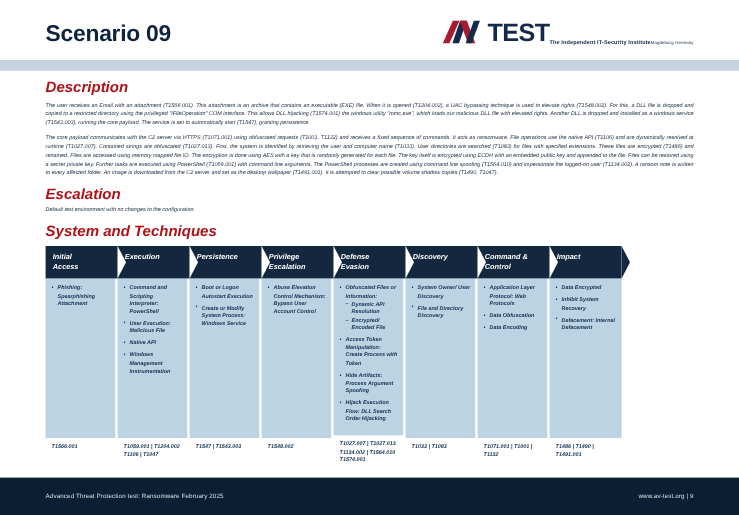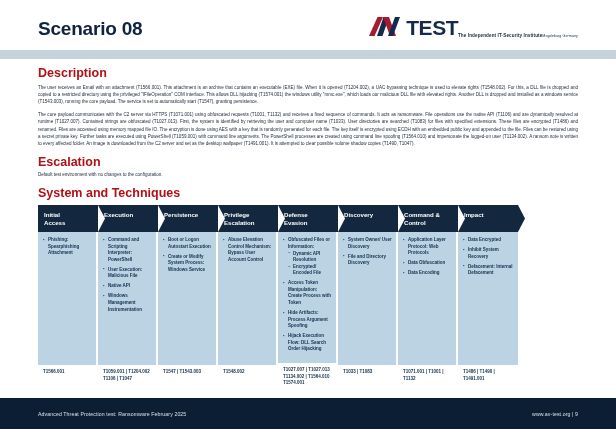--- a/index.html
+++ b/index.html
@@ -77,20 +77,21 @@
 
   .header-rule {
     height: 9px;
     background: #c6d2dd;
     width: 100%;
   }
 
   
   .content {
     padding: 0 38px;
+    font-style: italic;
   }
   h2.section-title {
     font-size: 12.5px;
     font-weight: bold;
     color: #b01116;
     margin: 8px 0 3px 0;
     line-height: 1.1;
   }
   .body-text {
     font-size: 4.55px;
@@ -235,21 +236,21 @@
     color: #d7e1ea;
     letter-spacing: 0.1px;
   }
 </style>
 </head>
 <body>
 
 <div class="page">
 
   <div class="header">
-    <div class="slide-title">Scenario 08</div>
+    <div class="slide-title">Scenario 09</div>
 
     <div class="logo-wrap">
       <div class="logo-main">
         <svg class="logo-mark" width="36" height="20" viewBox="0 0 36 20">
           <polygon points="0,19 8.5,0 14,0 5.5,19" fill="#a6192e"></polygon>
           <polygon points="8,19 14.5,0 20,0 13.5,19" fill="#14294b"></polygon>
           <polygon points="14,0 20,0 27,19 21,19" fill="#a6192e"></polygon>
           <polygon points="19,19 26,0 31,0 24,19" fill="#14294b"></polygon>
         </svg>
         <span class="logo-text">TEST</span>

